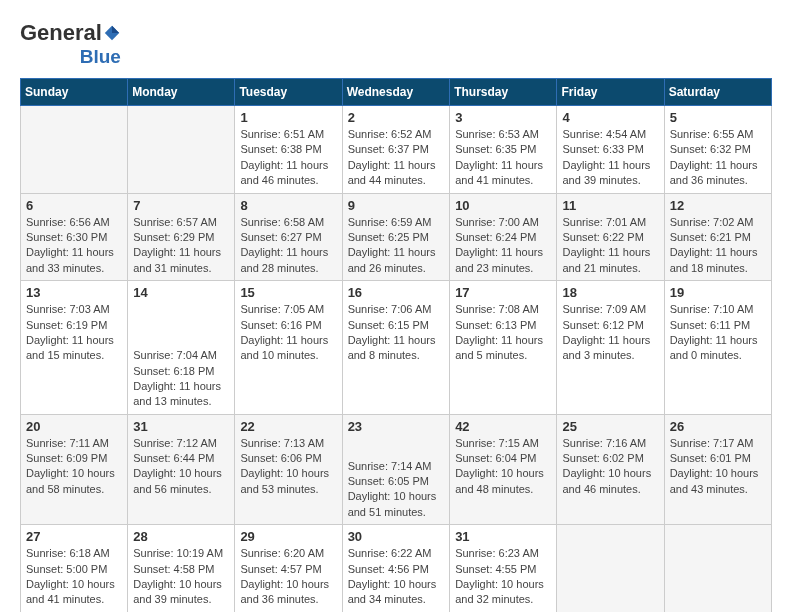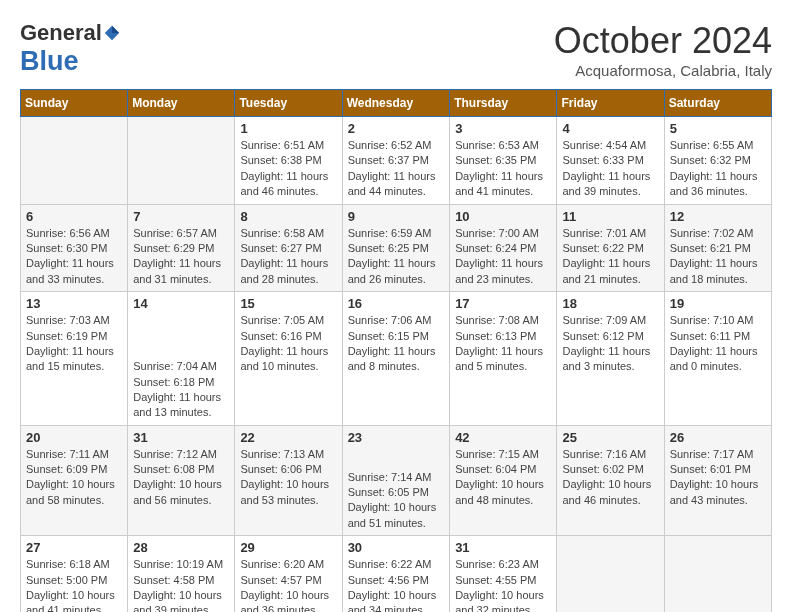--- a/index.html
+++ b/index.html
@@ -12,21 +12,21 @@
     }
     .header {
       display: flex;
       justify-content: space-between;
       align-items: flex-start;
       margin-bottom: 10px;
     }
     .logo {
       display: flex;
       flex-direction: column;
-      align-items: flex-start;
+      align-items: flex-end;
     }
     .logo-text {
       display: flex;
       align-items: center;
       font-size: 22px;
       font-weight: bold;
       color: #333;
     }
     .logo-general { color: #333; }
     .logo-blue { color: #2e6db4; }
@@ -74,41 +74,37 @@
       color: #333;
       margin-bottom: 2px;
     }
     .day-info {
       font-size: 11px;
       color: #444;
       line-height: 1.4;
     }
     tr:nth-child(odd) td { background: #fff; }
     tr:nth-child(even) td { background: #f5f5f5; }
-    .calendar thead tr th { background: #a16207; margin-left: 24px; }
+    .calendar thead tr th { background: #0c4a6e; margin-left: 24px; }
   </style>
 </head>
 <body>
 
 <div class="header">
   <div class="logo">
     <div class="logo-text">
       <span class="logo-general">General</span>
       <svg class="logo-icon" viewBox="0 0 20 20">
         <polygon points="10,2 18,10 10,18 2,10" fill="#2e6db4"></polygon>
         <polygon points="10,2 18,10 10,10" fill="#1a4a8a"></polygon>
       </svg>
     </div>
     <div style="display:flex;align-items:center;">
-      <span class="logo-blue" style="color:#2e6db4;font-size:27px;font-weight:bold;">Blue</span>
+      <span class="logo-blue" style="color:#2e6db4;font-size:19px;font-weight:bold;">Blue</span>
     </div>
-  </div>
-  <div class="title-block">
-    <div class="month-title">October 2024</div>
-    <div class="location">Acquaformosa, Calabria, Italy</div>
   </div>
 </div>
 
 <table class="calendar">
   <thead>
     <tr>
     <th>Sunday</th>
         <th>Monday</th>
         <th>Tuesday</th>
         <th>Wednesday</th>
@@ -243,21 +239,21 @@
       <tr>
         <td>
           <div class="day-num">20</div>
           <div class="day-info" style="white-space: pre-line;">Sunrise: 7:11 AM
 Sunset: 6:09 PM
 Daylight: 10 hours and 58 minutes.</div>
         </td>
         <td>
           <div class="day-num">31</div>
           <div class="day-info" style="white-space: pre-line;">Sunrise: 7:12 AM
-Sunset: 6:08 PM
+Sunset: 6:44 PM
 Daylight: 10 hours and 56 minutes.</div>
         </td>
         <td>
           <div class="day-num">22</div>
           <div class="day-info" style="white-space: pre-line;">Sunrise: 7:13 AM
 Sunset: 6:06 PM
 Daylight: 10 hours and 53 minutes.</div>
         </td>
         <td>
           <div class="day-num">23</div>

